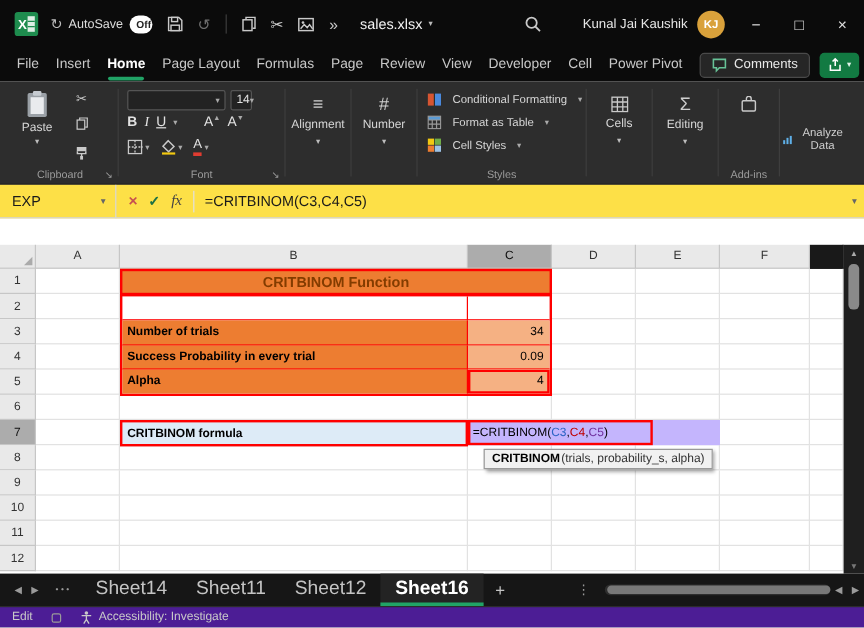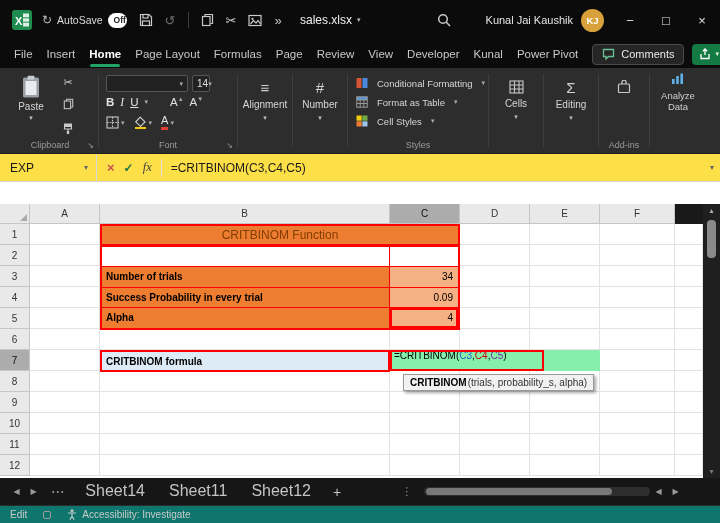--- a/index.html
+++ b/index.html
@@ -65,21 +65,21 @@
 .tiny{font-size:6px;vertical-align:top;color:#aaa}
 .ibtn{display:flex;align-items:center;gap:2px}
 .fc{font-size:11px;color:#e2e2e2;border-bottom:3px solid #E03C31;line-height:1;padding-bottom:1px}
 .bigbtn{width:50px;display:flex;flex-direction:column;align-items:center;padding-top:12px;gap:4px;font-size:10px;position:relative}
 .bicon{font-size:15px;color:#cfcfcf;line-height:1}
 .g-styles{width:136px;font-size:9.5px}
 .srow{position:absolute;left:6px;display:flex;align-items:center;gap:9px;white-space:nowrap}
 .srow.s1{top:9px}.srow.s2{top:28px}.srow.s3{top:47px}
 .g-addins{width:46px}
 .addin-svg{position:absolute;top:12px;left:16px}
-.g-analyze{width:52px;display:flex;flex-direction:column;align-items:center;padding-top:4px;gap:6px;font-size:9.5px;text-align:center;line-height:1.15;color:#cfcfcf}
+.g-analyze{width:52px;display:flex;flex-direction:row;align-items:center;padding-top:12px;gap:6px;font-size:9.5px;text-align:center;line-height:1.15;color:#cfcfcf}
 
 
 .fbar{position:absolute;top:154px;left:0;right:0;height:28px;background:#fde047;border-bottom:1px solid #d4d4d4;display:flex;align-items:center;font-size:12px;color:#1a1a1a}
 .namebox{width:97px;height:28px;border-right:1px solid #d8d8d8;display:flex;align-items:center;justify-content:space-between;padding:0 8px 0 10px}
 .nb-caret{font-size:8px;color:#666}
 .fb-x{margin-left:10px;color:#C75050;font-size:13px;font-weight:bold}
 .fb-ck{margin-left:9px;color:#1E7145;font-size:12px;font-weight:bold}
 .fb-fx{margin-left:9px;font-family:"Liberation Serif",serif;font-style:italic;color:#444;font-size:12.5px}
 .fb-sep{width:1px;height:18px;background:#e0e0e0;margin-left:9px}
 .fb-formula{margin-left:9px}
@@ -88,30 +88,30 @@
 
 .grid-area{position:absolute;top:204px;left:0;width:703px;height:274px;background:#fff}
 .grid{position:absolute;left:0;top:0;display:grid;grid-template-columns:30px 70px 290px 70px 70px 70px 75px 28px;grid-template-rows:20px repeat(12,21px)}
 .hd{background:#E9E9E9;border-right:1px solid #C6C6C6;border-bottom:1px solid #C6C6C6;display:flex;align-items:center;justify-content:center;font-size:10px;color:#333}
 .hd.sel{background:#ACACAC;color:#0c0c0c}
 .hd.dark{background:#191919;border-color:#191919}
 .hd.corner{position:relative}
 .hd.corner::after{content:"";position:absolute;right:2px;bottom:2px;border-left:7px solid transparent;border-bottom:7px solid #ABABAB}
 .gc{border-right:1px solid #E2E2E2;border-bottom:1px solid #E2E2E2}
 .ov{position:absolute;font-size:10px;color:#000}
-.title-cell{left:100px;top:20px;width:360px;height:22px;background:#ED7D31;border:2px solid #F00;display:flex;align-items:center;justify-content:center;font-weight:normal;font-size:12px;color:#833C00}
+.title-cell{left:100px;top:20px;width:360px;height:22px;background:#ED7D31;border:2px solid #F00;display:flex;align-items:center;justify-content:center;font-weight:bold;font-size:12px;color:#833C00}
 .table-box{left:100px;top:41px;width:360px;height:85px;border:2px solid #F00;display:grid;grid-template-columns:288px 1fr;grid-template-rows:repeat(4,1fr);background:#fff}
 .tb{border-right:1px solid #F00;border-bottom:1px solid #F00;display:flex;align-items:center;padding:0 4px}
 .tb:nth-child(2n){border-right:none;justify-content:flex-end;padding-right:5px}
 .tb:nth-last-child(-n+2){border-bottom:none}
 .t-lab{background:#ED7D31;font-weight:bold}
 .t-val{background:#F5B183}
 .t-hl{box-shadow:inset 0 0 0 2px #F00}
 .flabel{left:100px;top:146px;width:290px;height:22px;background:#DDEBF7;border:2px solid #F00;display:flex;align-items:center;padding-left:4px;font-weight:bold}
-.fedit{left:390px;top:146px;width:210px;height:21px;background:#86efac;display:flex;align-items:flex-start;padding-left:4px}
+.fedit{left:390px;top:146px;width:210px;height:21px;background:#c4b5fd;display:flex;align-items:center;padding-left:4px}
 .editbox{position:absolute;left:0;top:0;width:154px;height:21px;border:2px solid #F00;pointer-events:none}
 .fpart{white-space:pre}
 .fpart.r1{color:#2B64C5}
 .fpart.r2{color:#C00000}
 .fpart.r3{color:#7030A0}
 .gtooltip{left:403px;top:170px;height:17px;background:#F1F1F1;border:1px solid #999;box-shadow:2px 2px 3px rgba(0,0,0,.35);display:flex;align-items:center;gap:1px;padding:0 6px;font-size:10px;color:#333;white-space:nowrap}
 .gtooltip b{color:#000}
 .vscroll{position:absolute;top:204px;left:703px;width:17px;height:274px;background:#1f1f1f}
 .vs-up{position:absolute;top:2px;left:0;right:0;text-align:center;font-size:8px;color:#aaa}
 .vs-down{position:absolute;bottom:2px;left:0;right:0;text-align:center;font-size:8px;color:#777}
@@ -122,21 +122,21 @@
 .snav{width:17px;text-align:center;font-size:8px;color:#9a9a9a}
 .sdots{font-size:7px;letter-spacing:2px;color:#9a9a9a;margin:0 8px 0 10px}
 .stab{height:27px;line-height:26px;padding:0 12px;font-size:16px}
 .stab.active{color:#fff;font-weight:bold;background:#232323;box-shadow:inset 0 -3px 0 #21A366}
 .splus{margin-left:10px;font-size:14px;color:#c4c4c4}
 .smenu{margin-left:60px;font-size:11px;color:#9a9a9a}
 .hscroll{position:relative;width:226px;height:9px;background:#2e2e2e;border-radius:5px;margin-left:12px}
 .hthumb{position:absolute;left:2px;top:1px;width:186px;height:7px;background:#787878;border-radius:4px}
 
 
-.statusbar{position:absolute;top:505px;left:0;right:0;height:18px;background:#0f766e;border-top:1px solid #2c2c2c;display:flex;align-items:center;padding-left:10px;gap:16px;font-size:10px;color:#c9c9c9}
+.statusbar{position:absolute;top:505px;left:0;right:0;height:18px;background:#4c1d95;border-top:1px solid #2c2c2c;display:flex;align-items:center;padding-left:10px;gap:16px;font-size:10px;color:#c9c9c9}
 .macro-ic{width:8px;height:8px;border:1px solid #9a9a9a;border-radius:2px}
 .acc{display:flex;align-items:center;gap:5px}
 </style>
 </head>
 <body>
 
 <div class="app">
 
   <div class="titlebar">
     <svg class="xlogo" width="20" height="20" viewBox="0 0 20 20">
@@ -199,21 +199,21 @@
   <div class="menubar">
     <span class="mtab">File</span>
     <span class="mtab">Insert</span>
     <span class="mtab active">Home</span>
     <span class="mtab">Page Layout</span>
     <span class="mtab">Formulas</span>
     <span class="mtab">Page</span>
     <span class="mtab">Review</span>
     <span class="mtab">View</span>
     <span class="mtab">Developer</span>
-    <span class="mtab">Kunal</span>
+    <span class="mtab">Cell</span>
     <span class="mtab">Power Pivot</span>
     <div class="mright">
       <div class="comments-btn">
         <svg width="13" height="13" viewBox="0 0 13 13" fill="none" stroke="#67C297" stroke-width="1.3">
             <path d="M1.5 1.5h10v7h-5l-2.5 2.5V8.5h-2.5z"></path>
           </svg>
         <span>Comments</span>
       </div>
       <div class="share-btn">
         <svg width="12" height="12" viewBox="0 0 12 12" fill="none" stroke="#fff" stroke-width="1.3">
@@ -531,20 +531,21 @@
     <span class="vs-down">▾</span>
   </div>
 
   <div class="sheetbar">
     <span class="snav">◀</span>
     <span class="snav">▶</span>
     <span class="sdots">•••</span>
     <span class="stab">Sheet14</span>
     <span class="stab">Sheet11</span>
     <span class="stab">Sheet12</span>
+    <span class="stab active">Sheet16</span>
     <span class="splus">+</span>
     <span class="smenu">⋮</span>
     <div class="hscroll">
         <span class="hthumb"></span>
       </div>
     <span class="snav">◀</span>
     <span class="snav">▶</span>
   </div>
 
   <div class="statusbar">

